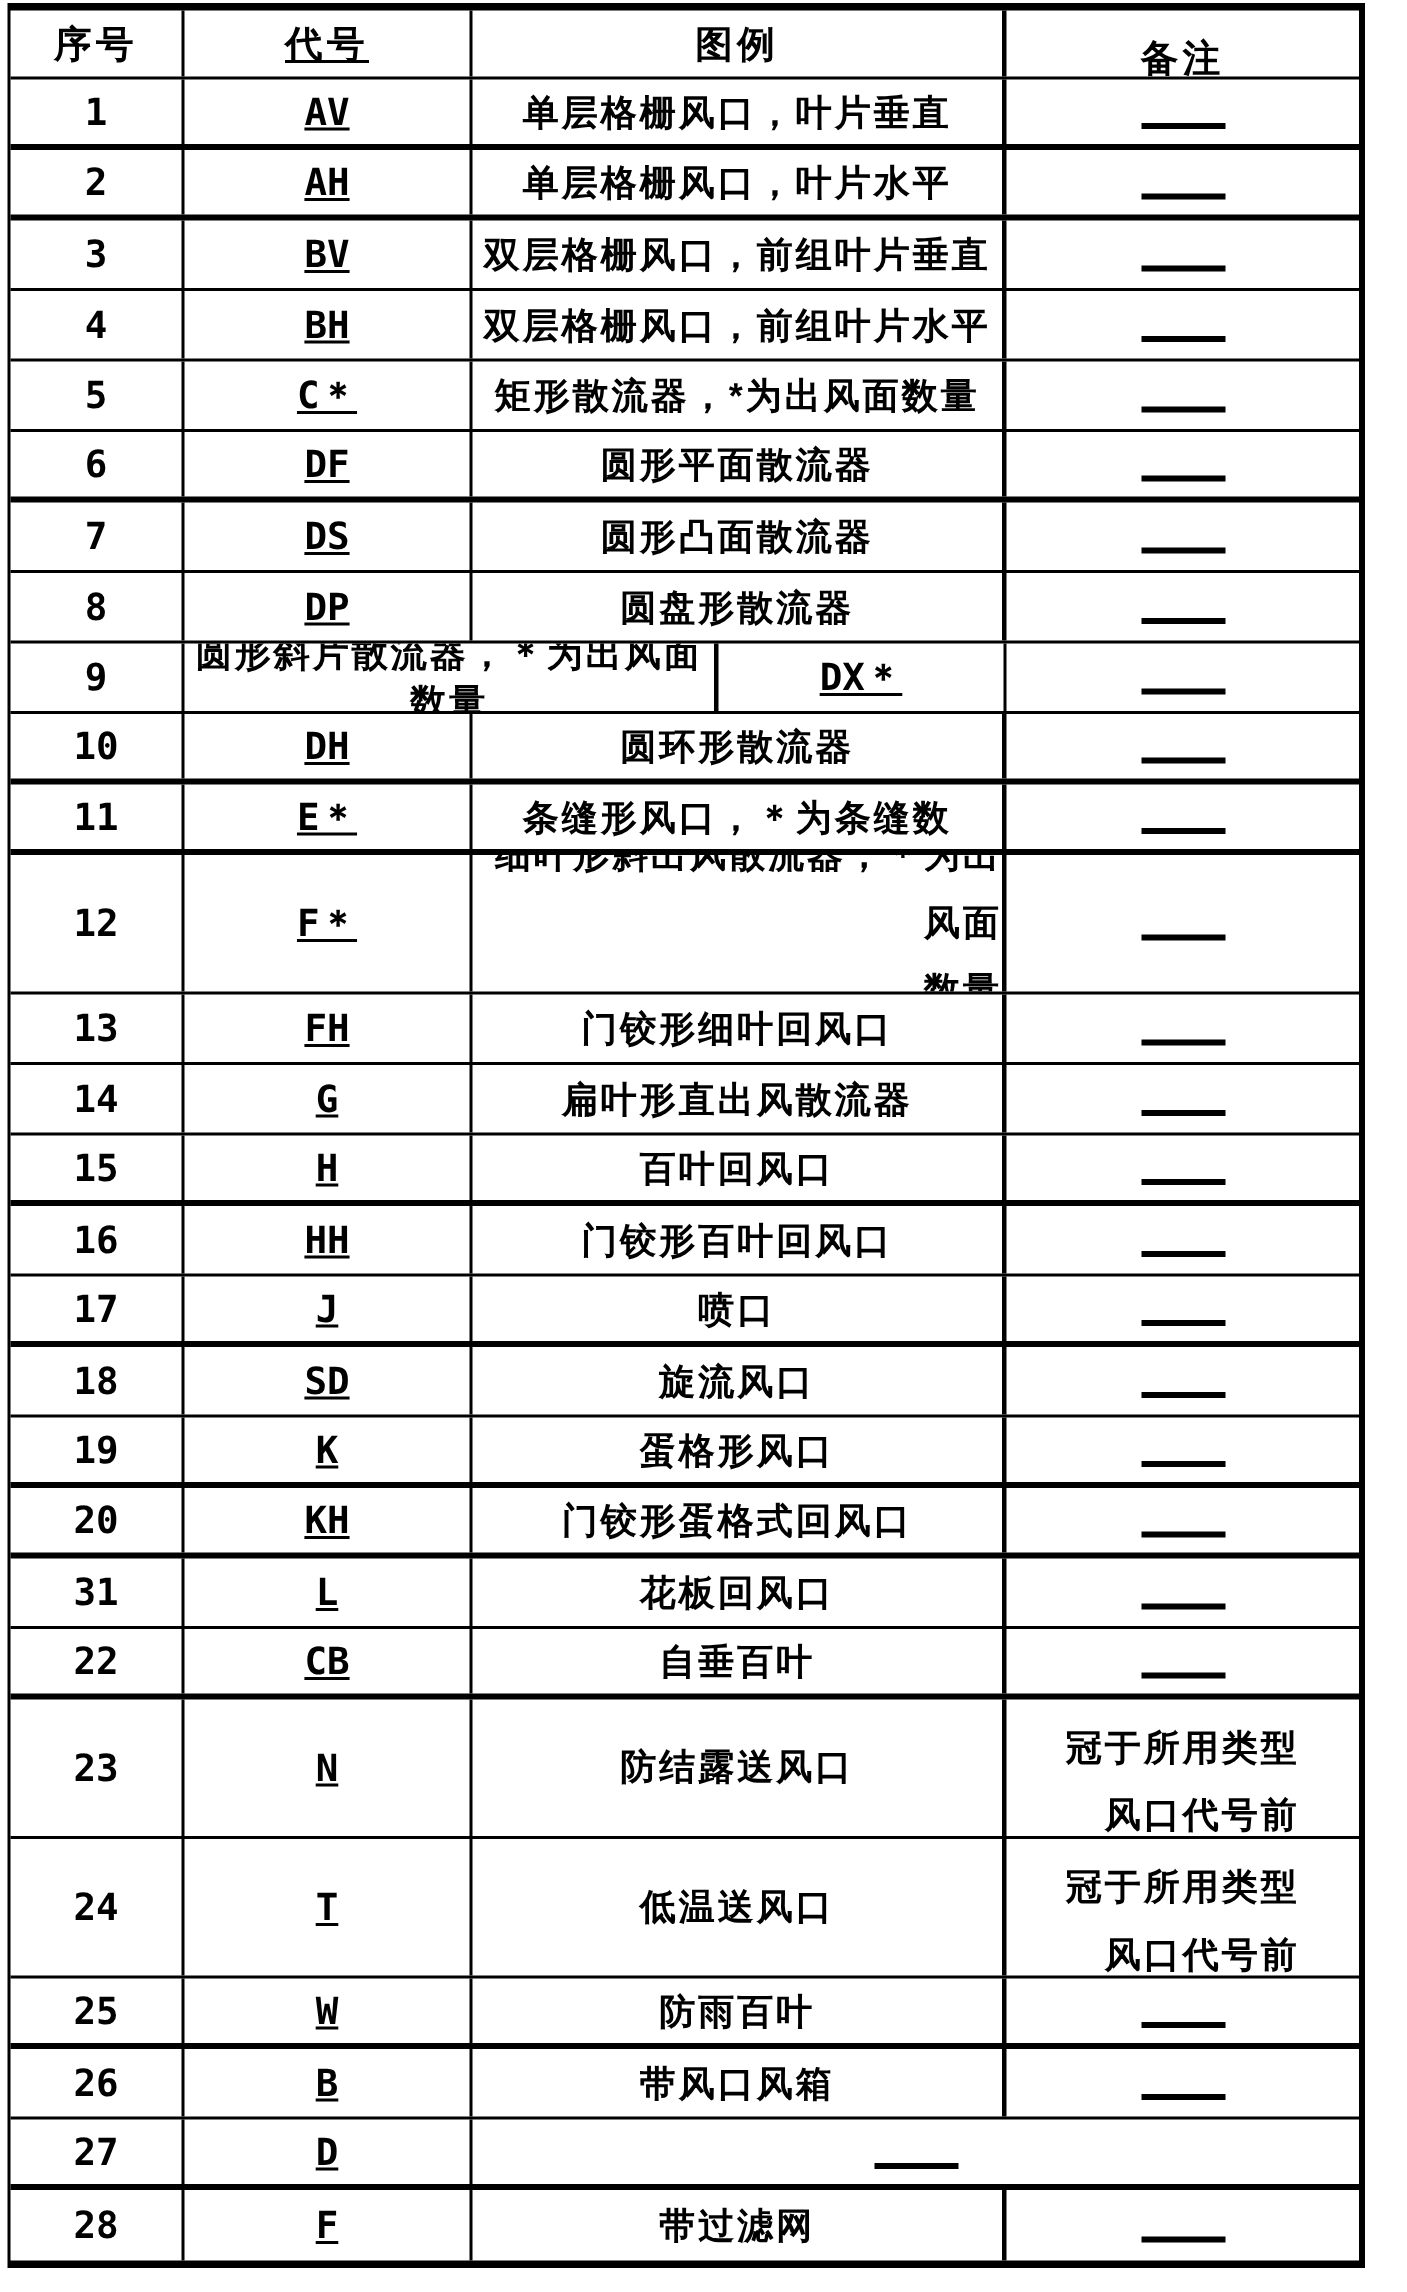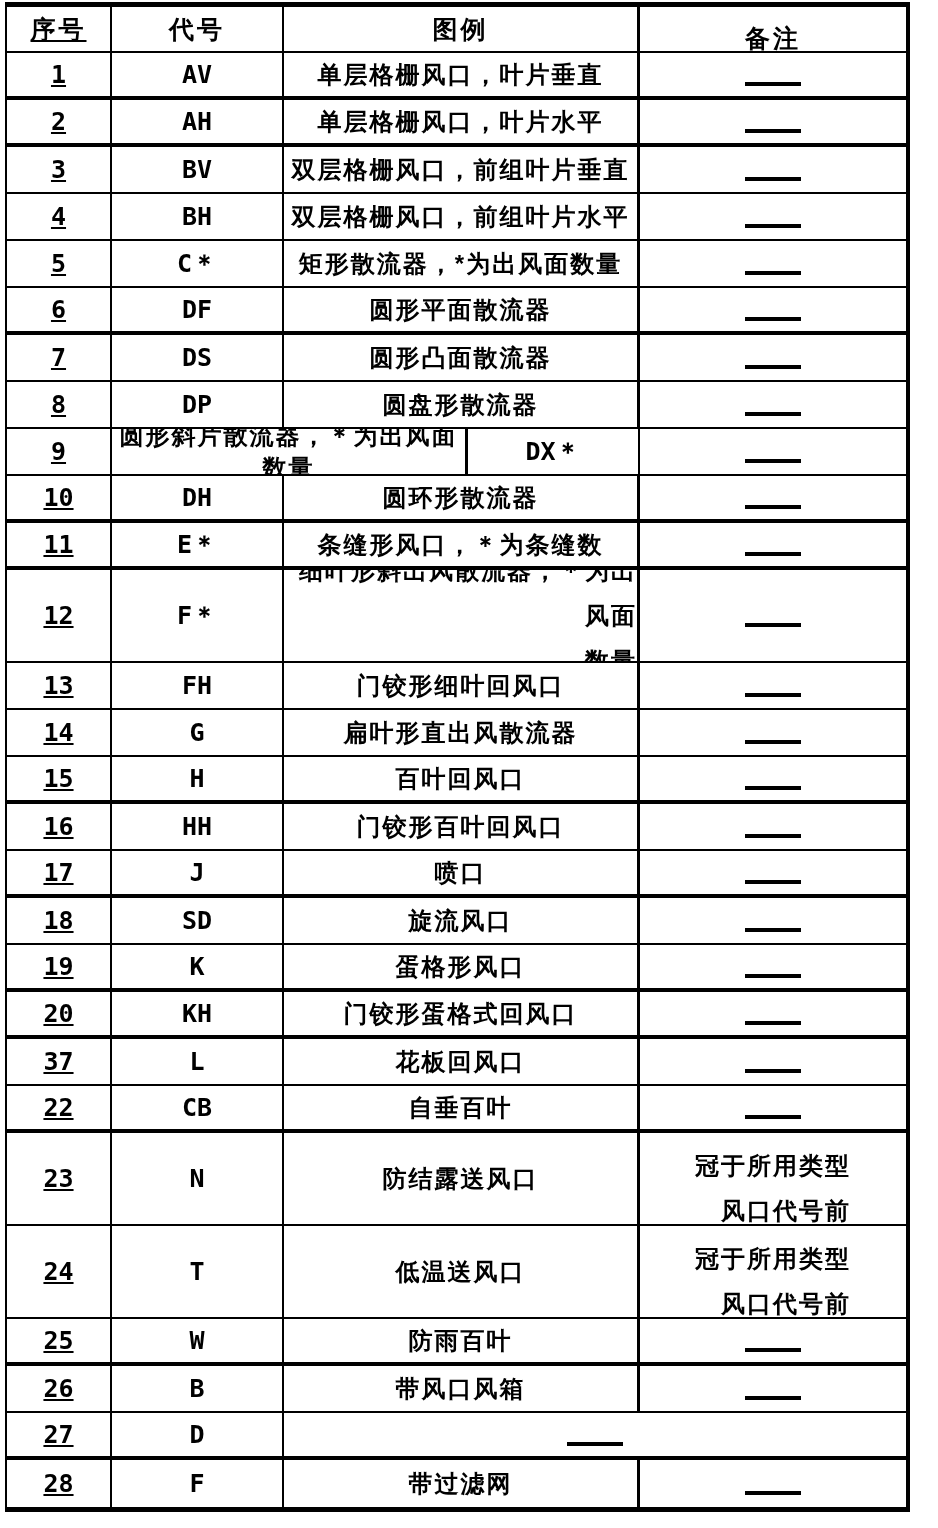--- a/index.html
+++ b/index.html
@@ -56,22 +56,22 @@
     display: flex;
     align-items: center;
     justify-content: center;
     text-align: center;
     font-weight: bold;
     font-size: 24px;
     letter-spacing: 2px;
     border-right: 2px solid #000;
     overflow: hidden;
   }
-  .c-no     { width: 105px; flex: 0 0 auto; text-decoration: underline; }
-  .c-code   { width: 172px; flex: 0 0 auto; }
+  .c-no     { width: 116px; flex: 0 0 auto; }
+  .c-code   { width: 192px; flex: 0 0 auto; text-decoration: underline; }
   .c-legend { width: 356px; flex: 0 0 auto; border-right-width: 3px; }
   .c-remark { flex: 1 1 auto; border-right: none; margin-top: 18px; }
 
   .c-no, .c-code {
     font-family: "DejaVu Sans Mono", monospace;
     font-size: 25px;
     letter-spacing: 0;
   }
   .row.header .cell {
     font-family: "Liberation Sans", sans-serif;
@@ -255,21 +255,21 @@
   </div>
         <div class="row">
     <div class="cell c-no">20</div>
     <div class="cell c-code">KH</div>
     <div class="cell c-legend">门铰形蛋格式回风口</div>
     <div class="cell c-remark">
             <span class="dashline"></span>
           </div>
   </div>
         <div class="row">
-    <div class="cell c-no">37</div>
+    <div class="cell c-no">31</div>
     <div class="cell c-code">L</div>
     <div class="cell c-legend">花板回风口</div>
     <div class="cell c-remark">
             <span class="dashline"></span>
           </div>
   </div>
         <div class="row">
     <div class="cell c-no">22</div>
     <div class="cell c-code">CB</div>
     <div class="cell c-legend">自垂百叶</div>

